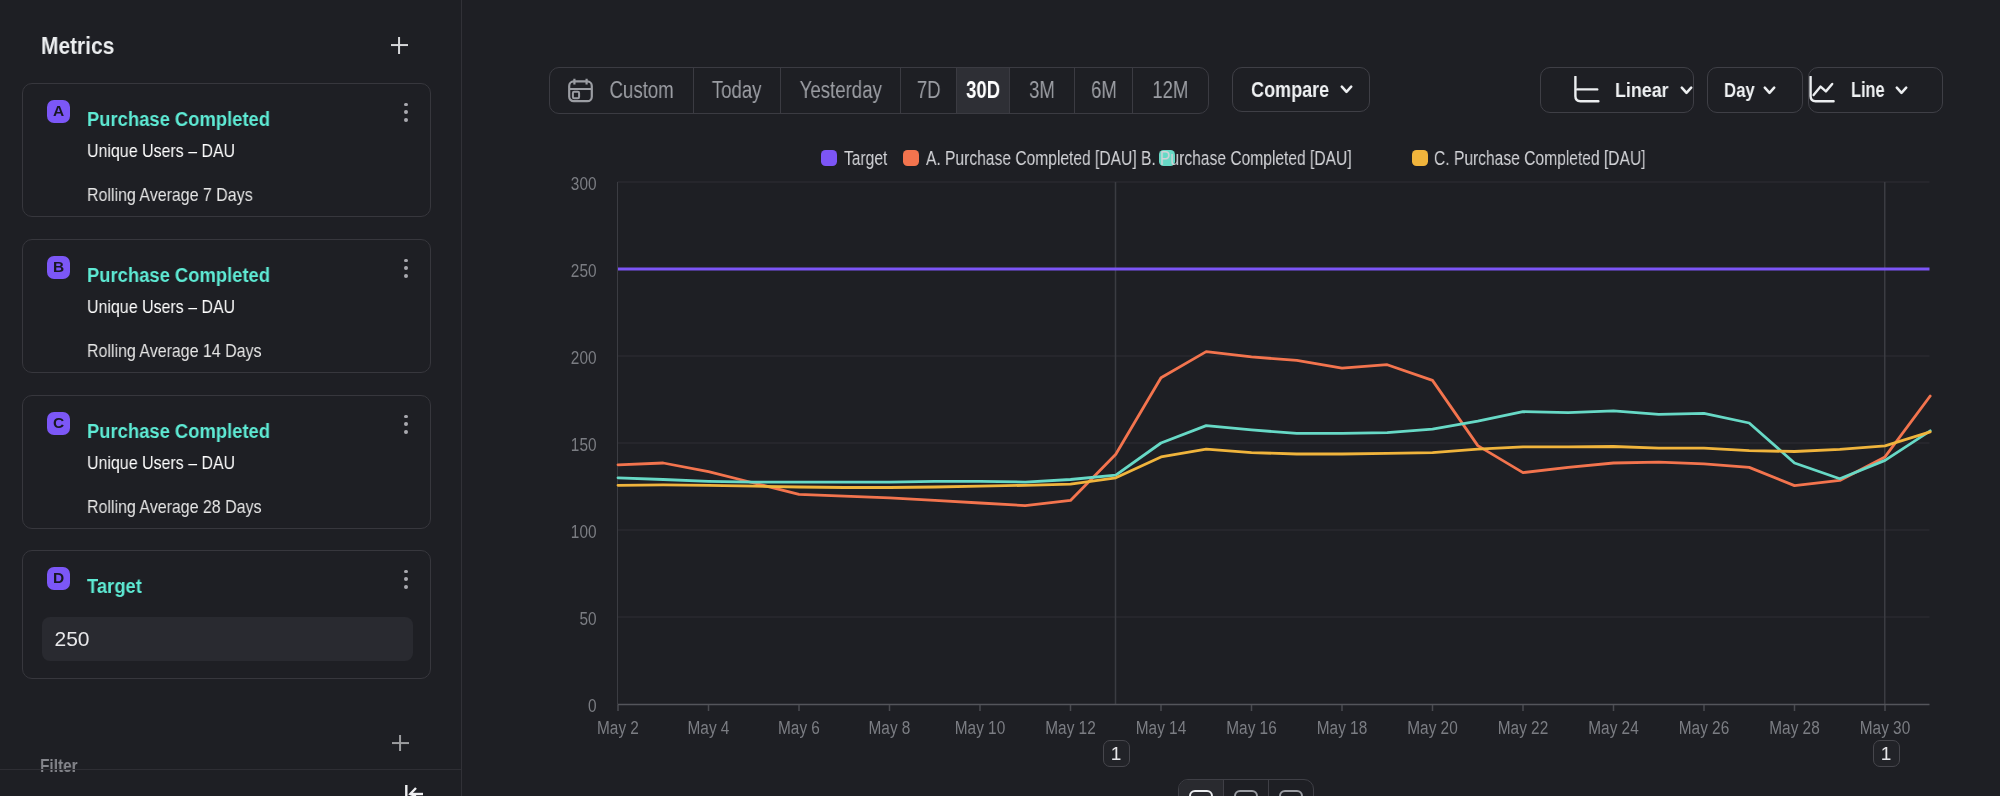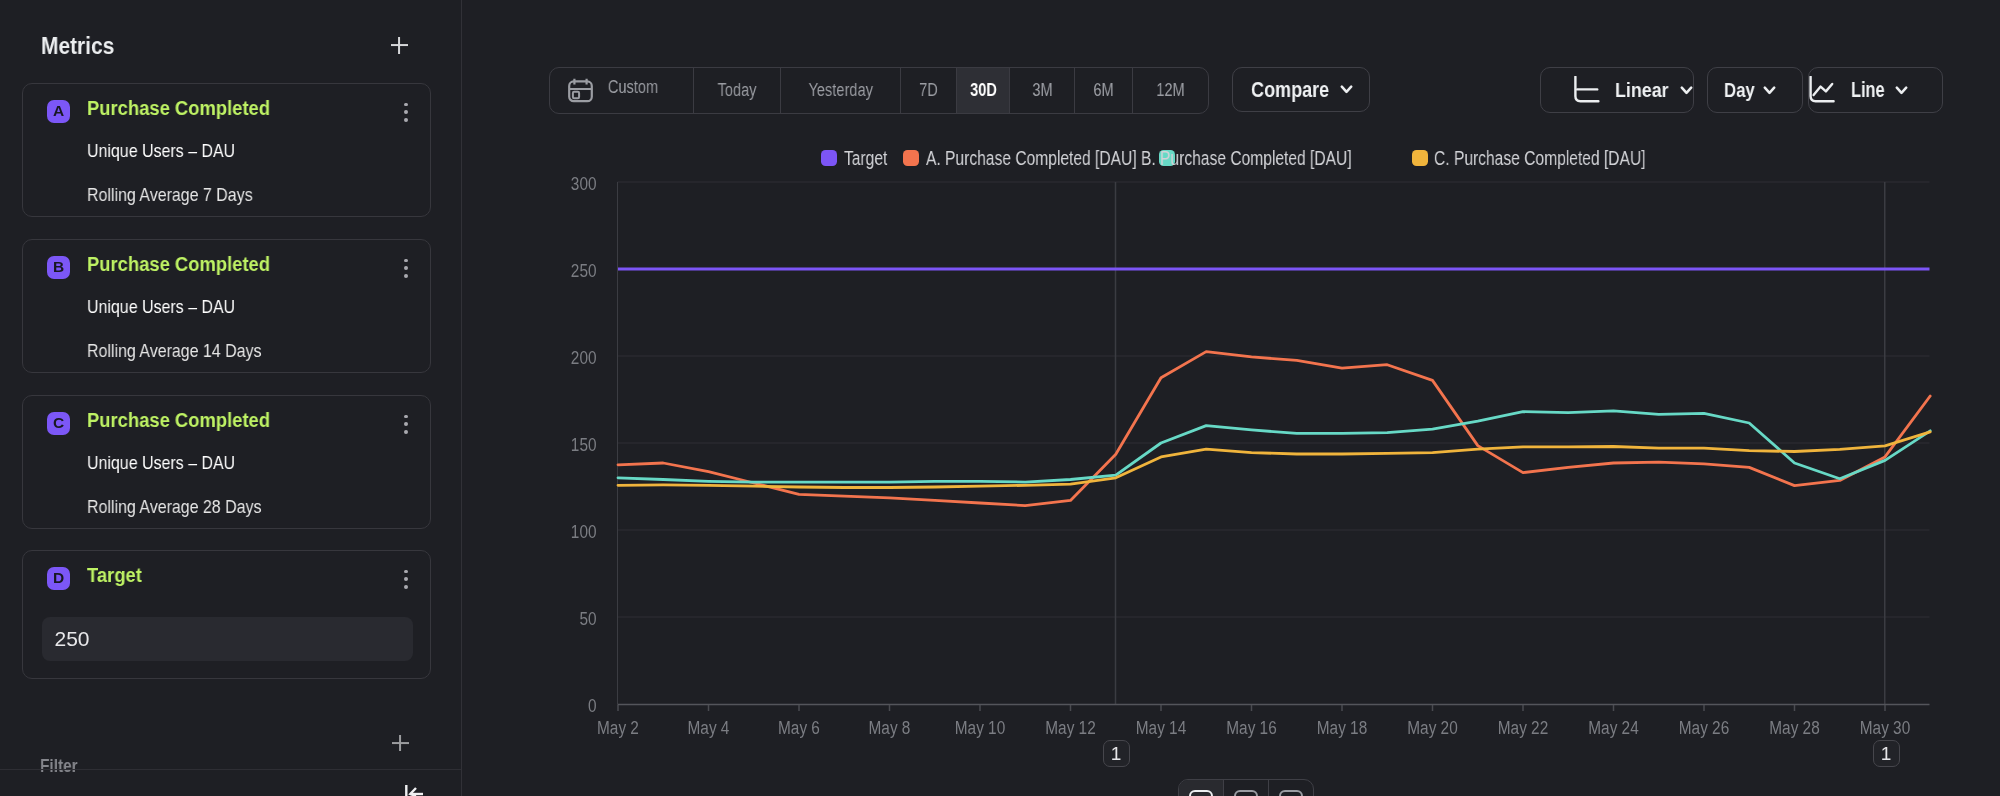--- a/index.html
+++ b/index.html
@@ -15,41 +15,41 @@
 #mtitle span { display:inline-block; transform:scaleX(0.91); transform-origin:left center; }
 .plus { position:absolute; width:16.5px; height:16.5px; }
 .plus:before, .plus:after { content:""; position:absolute; background:#d6d7da; }
 .plus:before { left:50%; top:0; width:1.9px; height:100%; transform:translateX(-50%); }
 .plus:after { top:50%; left:0; height:1.9px; width:100%; transform:translateY(-50%); }
 .card { position:absolute; left:22px; width:409px; border:1.5px solid #37373d;
   border-radius:10px; background:#1e1f24; }
 .badge { position:absolute; left:24px; top:15.5px; width:23px; height:23px;
   border-radius:7px; background:#7c57f7; color:#181822; font-size:15.5px; font-weight:700;
   display:flex; align-items:center; justify-content:center; }
-.ctitle { position:absolute; left:63.8px; top:11px; font-size:20px; font-weight:700;
-  color:#bef264; line-height:26px; }
+.ctitle { position:absolute; left:63.8px; top:22px; font-size:20px; font-weight:700;
+  color:#5eead4; line-height:26px; }
 .ctitle span { display:inline-block; transform:scaleX(0.92); transform-origin:left center; }
 .kebab { position:absolute; left:380.8px; top:18.5px; width:4px; }
 .kebab i { display:block; width:3.8px; height:3.8px; border-radius:50%;
   background:#a9a9af; margin:0 0 3.9px 0; }
 .c2, .c3 { position:absolute; left:64px; font-size:19px; line-height:24px; }
 .c2 { top:54.5px; color:#ffffff; }
 .c3 { top:99px; color:#e5e5e5; }
 .c2 span, .c3 span { display:inline-block; transform:scaleX(0.84); transform-origin:left center; }
 .tinput { position:absolute; left:18.6px; width:371px; top:66px; height:44px;
   background:#292a30; border-radius:8px; color:#e8e8ea; font-size:21px;
   line-height:44px; padding-left:12.9px; }
 #filter { position:absolute; left:40px; top:755px; font-size:19px; font-weight:700; color:#85868c; }
 #filter span { display:inline-block; transform:scaleX(0.81); transform-origin:left center; }
 #sdivider { position:absolute; left:0; top:768.5px; width:461px; height:1px; background:#2e2e34; }
 
 #segctl { position:absolute; left:548.5px; top:67px; height:47px; display:flex;
   border:1.5px solid #3b3b42; border-radius:10px; overflow:hidden; }
 .seg { height:100%; display:flex; align-items:center; justify-content:center;
-  font-size:18px; color:#9b9da3; border-right:1.5px solid #3b3b42; }
+  font-size:23px; color:#9b9da3; border-right:1.5px solid #3b3b42; }
 .seg:last-child { border-right:none; }
 .seg.sel { background:#2e2f35; color:#ffffff; font-weight:700; }
 .btn { position:absolute; top:67px; height:46px; border:1.5px solid #3f3f46;
   border-radius:10px; display:flex; align-items:center;
   color:#eef0f2; font-weight:700; }
 
 .lsq { position:absolute; top:149.6px; width:16.3px; height:16.3px; border-radius:4.5px; }
 .ltx { position:absolute; top:146px; font-size:19.5px; color:#d2d3d7; line-height:24px; }
 .ltx span { display:inline-block; transform:scaleX(0.8); transform-origin:left center; }
 #chart { position:absolute; left:0; top:0; }

